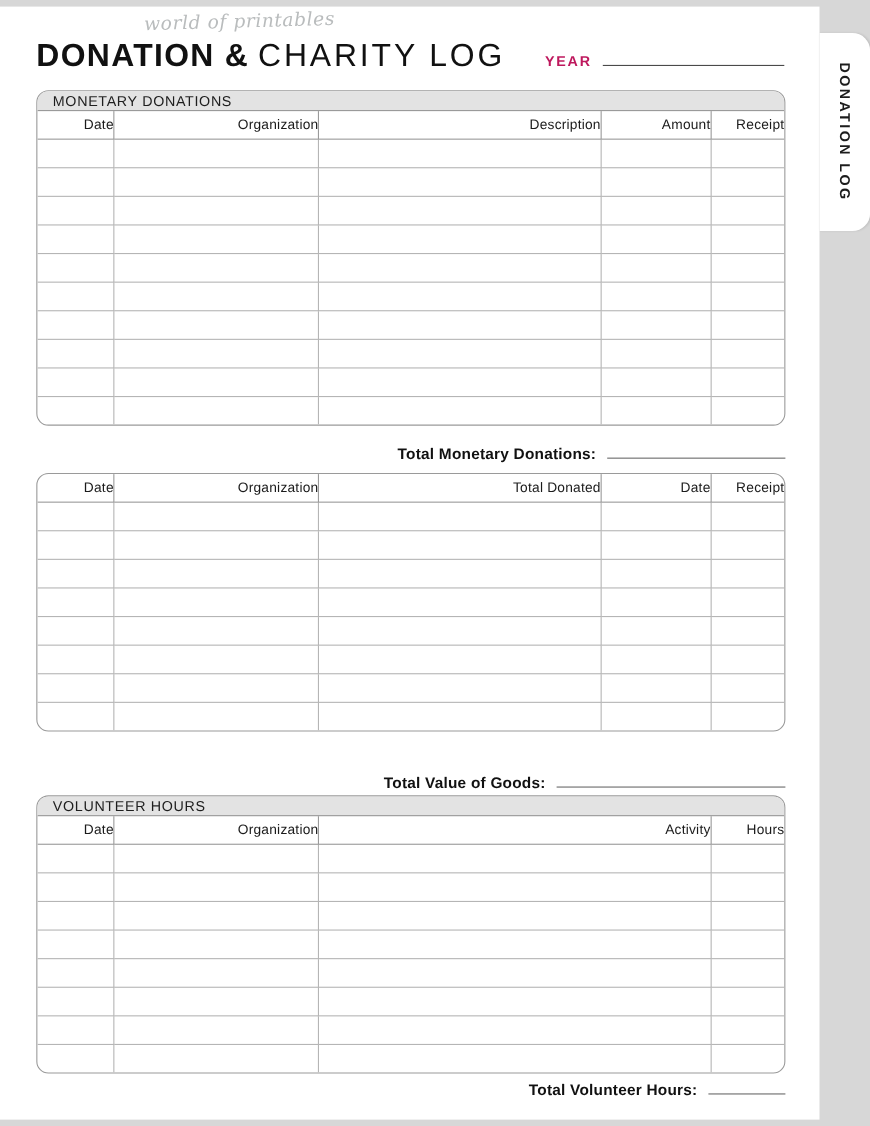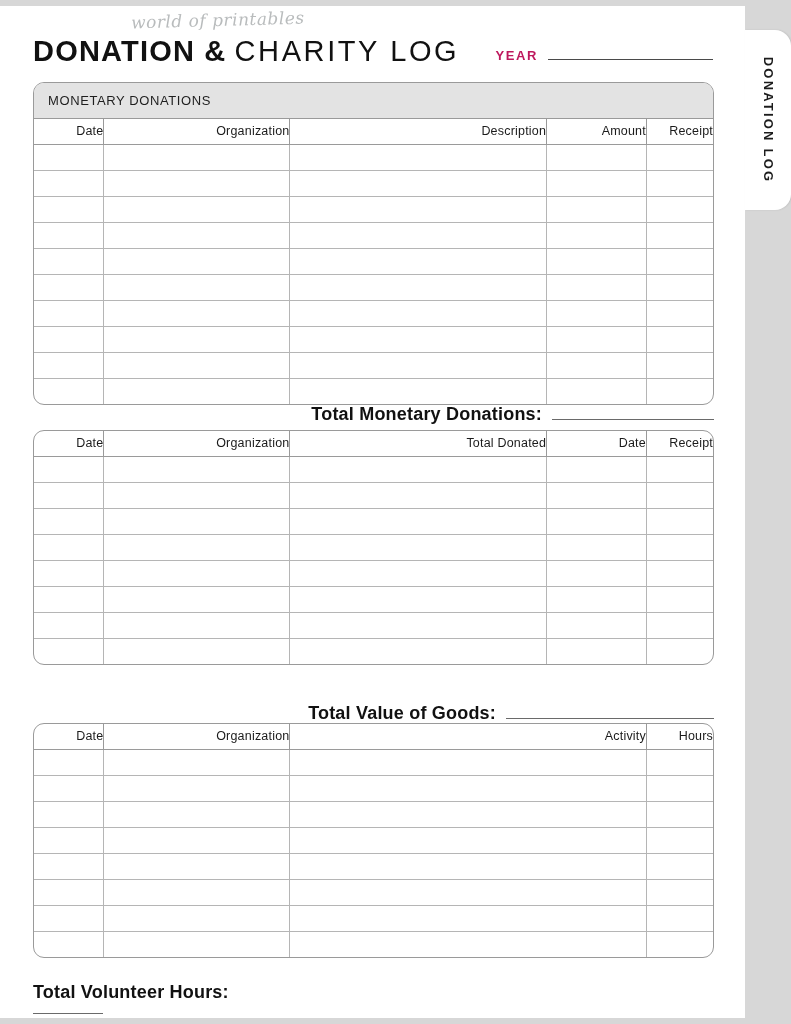--- a/index.html
+++ b/index.html
@@ -114,21 +114,21 @@
   .section {
     position: absolute;
     left: 33px;
     width: 681px;
     border: 1px solid #9a9a9a;
     border-radius: 11px;
     background: #fff;
     overflow: hidden;
   }
   .section-head {
-    height: 36px;
+    height: 18px;
     background: #e3e3e3;
     border-bottom: 1px solid #9a9a9a;
     display: flex;
     align-items: center;
     padding-left: 14px;
     font-size: 13px;
     letter-spacing: 0.6px;
     color: #1e1e1e;
     font-weight: 400;
   }
@@ -161,21 +161,21 @@
   .total-row {
     position: absolute;
     display: flex;
     align-items: baseline;
     justify-content: flex-end;
     gap: 10px;
     width: 681px;
     left: 33px;
   }
   .total-label {
-    font-size: 18px;
+    font-size: 14px;
     font-weight: 700;
     color: #111;
     letter-spacing: 0.2px;
   }
   .total-line {
     height: 0;
     border-bottom: 1.3px solid #6a6a6a;
   }
 
   
@@ -385,20 +385,21 @@
           </tr>
         </tbody>
     </table>
   </div>
   <div class="total-row" id="tot-1" style="top:703px;">
     <span class="total-label">Total Value of Goods:</span>
     <span class="total-line" style="width:208px"></span>
   </div>
 
   <div class="section" id="sec-2" style="top:723px;">
+    <div class="section-head">VOLUNTEER HOURS</div>
     <table class="grid">
       <colgroup>
         <col style="width:10.3%">
           <col style="width:27.4%">
           <col style="width:52.5%">
         <col style="width:9.8%">
       </colgroup>
       <thead>
         <tr>
           <th>Date</th>
@@ -452,19 +453,19 @@
           </tr>
           <tr>
             <td></td>
             <td></td>
             <td></td>
             <td></td>
           </tr>
         </tbody>
     </table>
   </div>
-  <div class="total-row" id="tot-2" style="top:982px;flex-direction:column;">
+  <div class="total-row" id="tot-2" style="top:982px;">
     <span class="total-label">Total Volunteer Hours:</span>
     <span class="total-line" style="width:70px"></span>
   </div>
 
   <div class="bottom-strip"></div>
 </div>
 
 </body></html>

